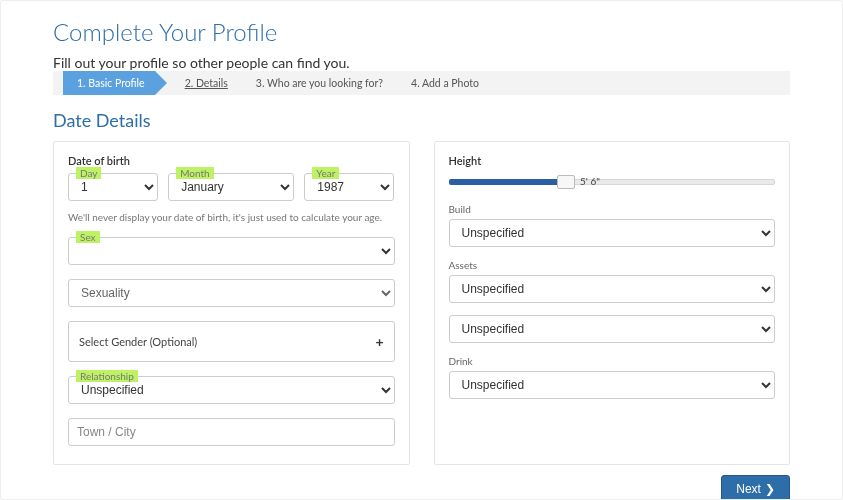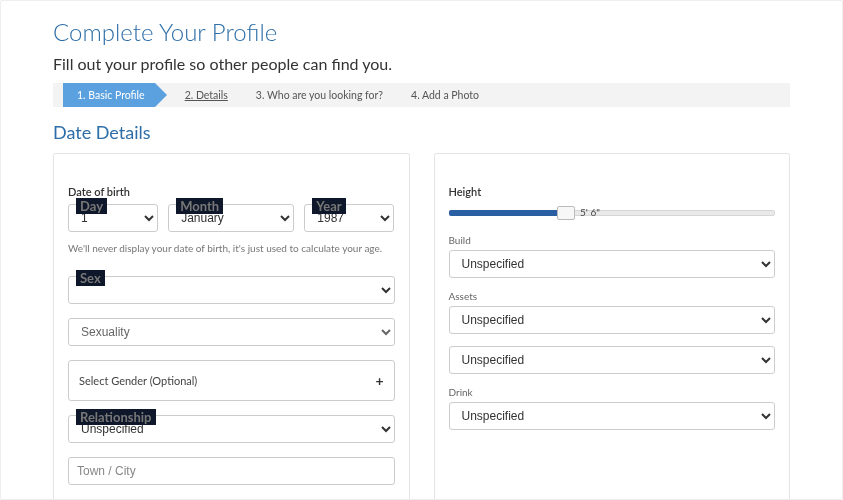--- a/index.html
+++ b/index.html
@@ -1,36 +1,36 @@
 <!DOCTYPE html>
 <html><head>
 <meta charset="utf-8">
 <style>
 * { box-sizing: border-box; margin: 0; padding: 0; }
 body { font-family: -apple-system, "Segoe UI", "Lato", Arial, sans-serif; background: #fff; width: 843px; height: 500px; overflow: hidden; font-size: 12px; color: #333; border: 1px solid #eee; border-radius: 2px; }
 .page { padding: 16px 52px 0 52px; }
 .page-title { color: #2d6ea8; font-weight: 300; font-size: 24px; margin-bottom: 8px; }
-.page-subtitle { font-size: 16px; color: #333; margin-bottom: 10px; }
+.page-subtitle { font-size: 14px; color: #333; }
 .wizard { display: flex; background: #f3f3f3; height: 24px; align-items: stretch; font-size: 10.5px; margin-bottom: 14px; }
 .wizard .step { display: flex; align-items: center; padding: 0 14px; color: #555; position: relative; }
 .wizard .step.active { background: #5ca1df; color: #fff; padding-right: 10px; margin-left: 10px; }
 .wizard .step.active::after { content: ""; position: absolute; right: -12px; top: 0; width: 0; height: 0; border-top: 12px solid transparent; border-bottom: 12px solid transparent; border-left: 12px solid #5ca1df; }
 .wizard .step:nth-child(2){ padding-left: 30px; text-decoration: underline; }
 .section-title { color: #2d6ea8; font-weight: 400; font-size: 18px; margin-bottom: 10px; }
 .columns { display: flex; gap: 24px; }
-.card { border: 1px solid #e4e4e4; border-radius: 2px; padding: 31px 14px 18px 14px; flex: 1 1 0; }
+.card { border: 1px solid #e4e4e4; border-radius: 2px; padding: 12px 14px 18px 14px; flex: 1 1 0; }
 .card .card-label { font-size: 11px; font-weight: 600; color: #333; margin-bottom: 6px; }
 .dob-row { display: flex; gap: 10px; }
 .field-wrap { position: relative; }
-.field-wrap .float-label { position: absolute; top: -6px; left: 8px; background: #0f172a; padding: 0 4px; font-size: 13px; color: #777; font-weight: bold; }
+.field-wrap .float-label { position: absolute; top: -6px; left: 8px; background: #bef264; padding: 0 4px; font-size: 10px; color: #777; }
 select.form, input.form { width: 100%; height: 28px; border: 1px solid #ccc; border-radius: 3px; padding: 0 8px; font-size: 12px; background: #fff; color: #333; }
 select.form { appearance: menulist; }
 input.form::placeholder { color: #888; }
 .dob-row .field-wrap { flex: 1; }
-.dob-note { font-size: 10px; color: #777; margin-top: 10px; margin-bottom: 22px; }
+.dob-note { font-size: 10px; color: #777; margin-top: 10px; margin-bottom: 14px; }
 .spaced { margin-bottom: 14px; }
 .gender-row { border: 1px solid #ccc; border-radius: 3px; height: 41px; display: flex; align-items: center; justify-content: space-between; padding: 0 10px; font-size: 11px; color: #444; gap: 28px; }
 .plus { font-weight: 700; font-size: 14px; color: #333; }
 .right-col .group { margin-bottom: 12px; }
 .right-col .group > .glabel { font-size: 10px; color: #666; margin-bottom: 4px; }
 .slider-wrap { position: relative; height: 18px; }
 .slider-track { position: absolute; top: 6px; left: 0; right: 0; height: 6px; background: #e9e9e9; border: 1px solid #d6d6d6; border-radius: 2px; }
 .slider-fill { position: absolute; top: 6px; left: 0; width: 36%; height: 6px; background: #2b5fa4; border-radius: 2px 0 0 2px; }
 .slider-thumb { position: absolute; top: 2px; left: 36%; width: 18px; height: 14px; margin-left: -9px; background: #f7f7f7; border: 1px solid #bbb; border-radius: 2px; }
 .slider-label { position: absolute; top: 2px; left: calc(36% + 14px); font-size: 10px; color: #444; }

